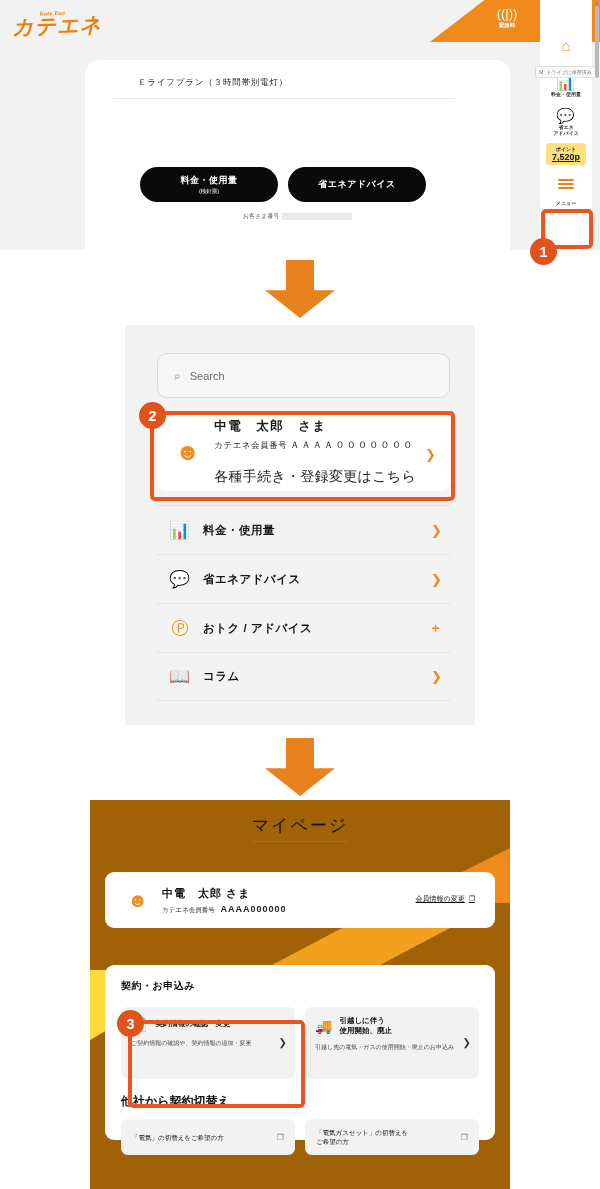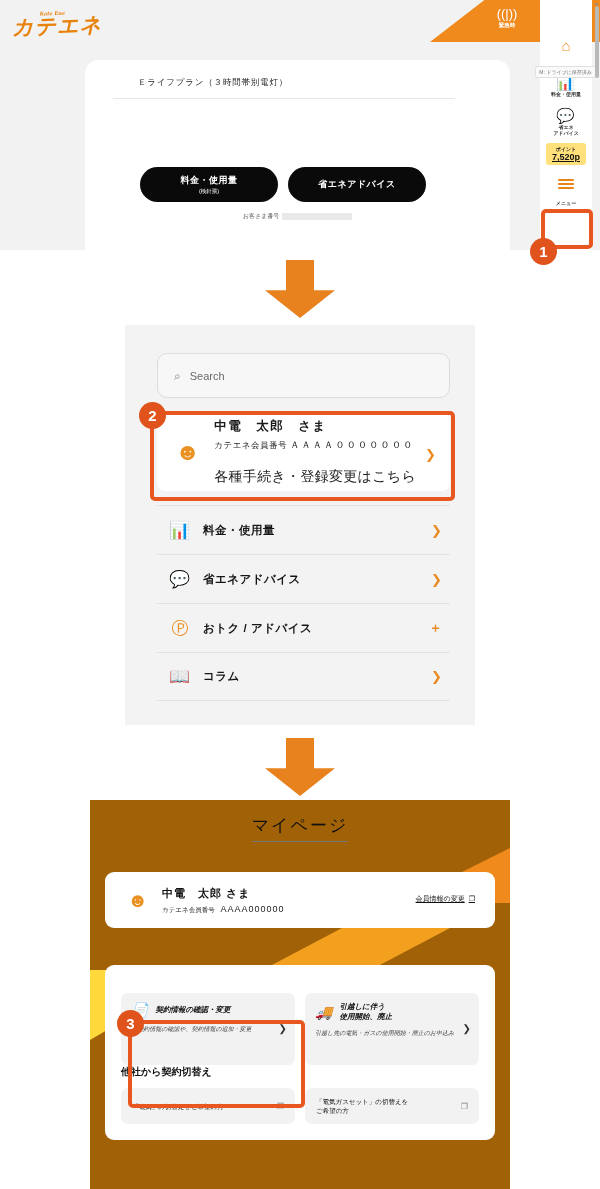--- a/index.html
+++ b/index.html
@@ -187,44 +187,44 @@
     clip-path: polygon(0 0, 100% 0, 100% 75%, 0 100%);
   }
   .p3-user {
     position:absolute; left:15px; top:72px; width:390px; height:56px;
     background:#fff; border-radius:9px; display:flex; align-items:center;
     padding-left:22px; z-index:2;
   }
   .p3-user .av { font-size:20px; color:#eb9124; margin-right:14px; }
   .p3-user .nm { font-size:11px; font-weight:bold; color:#111; letter-spacing:1px;}
   .p3-user .no { font-size:6.5px; color:#222; margin-top:3px; }
-  .p3-user .no b { font-size:9px; letter-spacing:1px; font-weight:normal; margin-left:4px;}
+  .p3-user .no b { font-size:9px; letter-spacing:1px; font-weight:bold; margin-left:4px;}
   .p3-user .lnk {
     position:absolute; right:20px; top:22px; font-size:7px; color:#111;
     text-decoration:underline;
   }
   .p3-user .lnk .ext { text-decoration:none; margin-left:4px; font-size:7px;}
 
   .p3-contract {
     position:absolute; left:15px; top:165px; width:390px; height:175px;
     background:#fff; border-radius:9px; padding:14px 16px; z-index:2;
   }
   .p3-contract .h { font-size:10px; font-weight:bold; color:#111; letter-spacing:0.5px;}
-  .p3-cards { display:flex; gap:10px; margin-top:14px;font-style:italic; }
+  .p3-cards { display:flex; gap:10px; margin-top:14px; }
   .p3-card {
     width:175px; height:72px; background:#f2f2f2; border-radius:7px;
     padding:9px 10px; position:relative;
   }
   .p3-card .top { display:flex; align-items:center; }
   .p3-card .ic { font-size:14px; color:#eb9124; margin-right:7px; }
   .p3-card .tt { font-size:7.5px; font-weight:bold; color:#111; line-height:10px;}
   .p3-card .ds { font-size:6px; color:#444; line-height:9px; margin-top:7px; width:140px;}
   .p3-card .ar { position:absolute; right:8px; top:30px; font-size:10px; color:#333;}
 
-  .p3-other { font-size:10px; font-weight:bold; color:#111; }
+  .p3-other { margin-top:14px; font-size:12px; font-weight:bold; color:#111; }
   .p3-sw { display:flex; gap:10px; margin-top:9px; }
   .p3-swc {
     width:175px; height:36px; background:#f2f2f2; border-radius:7px;
     display:flex; align-items:center; justify-content:space-between;
     padding:0 11px;
   }
   .p3-swc .t { font-size:6.5px; color:#111; line-height:9px; }
   .p3-swc .e { font-size:8px; color:#777; }
 
   .hl3 { left:128px; top:1020px; width:177px; height:88px; }
@@ -379,20 +379,21 @@
           <span>カテエネ会員番号</span>
           <b>AAAA000000</b>
         </div>
       </div>
       <div class="lnk">
         <span>会員情報の変更</span><span class="ext">❐</span>
       </div>
     </div>
 
     <div class="p3-contract">
+      <div class="h">契約・お申込み</div>
 
       <div class="p3-cards">
         <div class="p3-card">
           <div class="top">
             <span class="ic">📄</span>
             <span class="tt" style="white-space:pre-line;">契約情報の確認・変更</span>
           </div>
           <div class="ds">ご契約情報の確認や、契約情報の追加・変更</div>
           <span class="ar">❯</span>
         </div>

